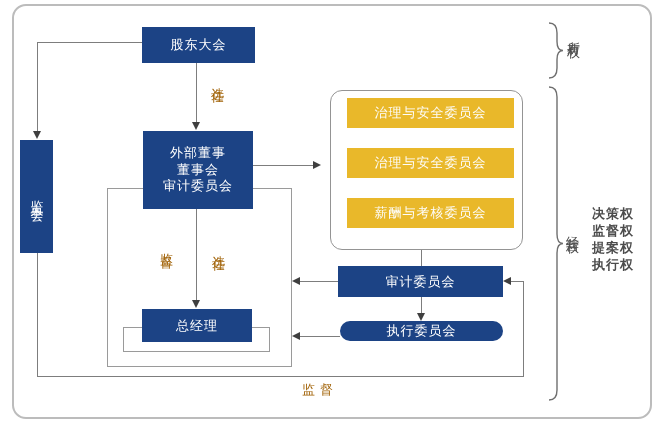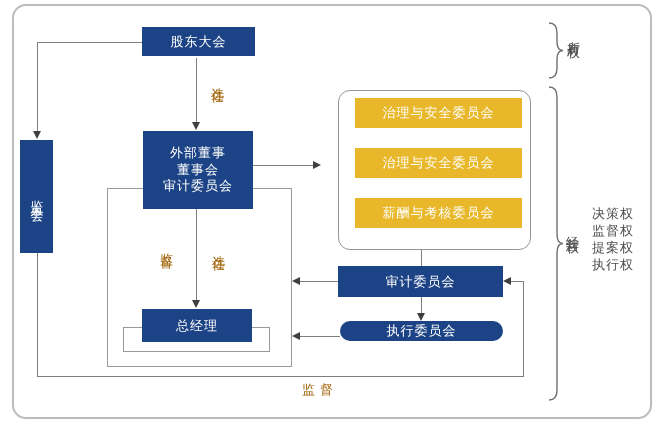--- a/index.html
+++ b/index.html
@@ -12,21 +12,21 @@
         font-size:13px;letter-spacing:1px;text-align:center;}
   .blue{background:#1c4385;}
   .yellow{background:#e9b82a;color:#fdfdfb;}
   .rounded10{border-radius:10px;}
   .committees{border:1.5px solid #949494;border-radius:12px;background:#ffffff;}
   .line{background:#7d7d7d;}
   .vtext{writing-mode:vertical-rl;text-orientation:upright;}
   .elabel{color:#a16207;font-size:13px;letter-spacing:3px;line-height:15px;}
   .rlabel{color:#4c4c4c;font-size:13px;letter-spacing:2px;}
   .rights{color:#4c4c4c;font-size:13px;line-height:16px;letter-spacing:1px;}
-  .rights div{margin-bottom:1px;}
+  .rights div{margin-bottom:1px;font-weight:bold;}
   .boardlines{line-height:16.5px;}
   .ah{width:0;height:0;}
   .ah-down{border-left:4.5px solid transparent;border-right:4.5px solid transparent;border-top:8px solid #3f3f3f;}
   .ah-up{border-left:4.5px solid transparent;border-right:4.5px solid transparent;border-bottom:8px solid #3f3f3f;}
   .ah-left{border-top:4.5px solid transparent;border-bottom:4.5px solid transparent;border-right:8px solid #3f3f3f;}
   .ah-right{border-top:4.5px solid transparent;border-bottom:4.5px solid transparent;border-left:8px solid #3f3f3f;}
   svg.brace{display:block;}
 </style>
 </head>
 <body>
@@ -63,39 +63,39 @@
 
   <div class="abs line" style="left:300px;top:336px;width:40px;height:1px;"></div>
   <div class="abs ah ah-left" style="left:292px;top:332px;"></div>
 
   <div class="abs line" style="left:37px;top:253px;width:1px;height:123px;"></div>
   <div class="abs line" style="left:37px;top:376px;width:487px;height:1px;"></div>
   <div class="abs line" style="left:523px;top:281px;width:1px;height:95px;"></div>
   <div class="abs line" style="left:511px;top:281px;width:12px;height:1px;"></div>
   <div class="abs ah ah-left" style="left:503px;top:277px;"></div>
 
-  <div class="abs node blue" style="left:142px;top:27px;width:113px;height:29px;">
+  <div class="abs node blue" style="left:142px;top:27px;width:113px;height:36px;">
     <span>股东大会</span>
   </div>
 
   <div class="abs node blue" style="left:20px;top:140px;width:33px;height:113px;">
     <span class="vtext" style="letter-spacing:5px;">监事会</span>
   </div>
 
   <div class="abs node blue boardlines" style="left:143px;top:131px;width:110px;height:78px;flex-direction:column;text-align:center;">
     <span>外部董事</span>
     <span>董事会</span>
     <span>审计委员会</span>
   </div>
 
   <div class="abs node blue" style="left:142px;top:309px;width:110px;height:33px;">
     <span>总经理</span>
   </div>
 
-  <div class="abs committees" style="left:338px;top:90px;width:193px;height:160px;padding-left:20px;">
+  <div class="abs committees" style="left:330px;top:90px;width:193px;height:160px;padding-left:20px;">
     <div class="abs node yellow" style="left:16px;top:7px;width:167px;height:30px;">
       <span>治理与安全委员会</span>
     </div>
     <div class="abs node yellow" style="left:16px;top:57px;width:167px;height:30px;">
       <span>治理与安全委员会</span>
     </div>
     <div class="abs node yellow" style="left:16px;top:107px;width:167px;height:30px;">
       <span>薪酬与考核委员会</span>
     </div>
   </div>

